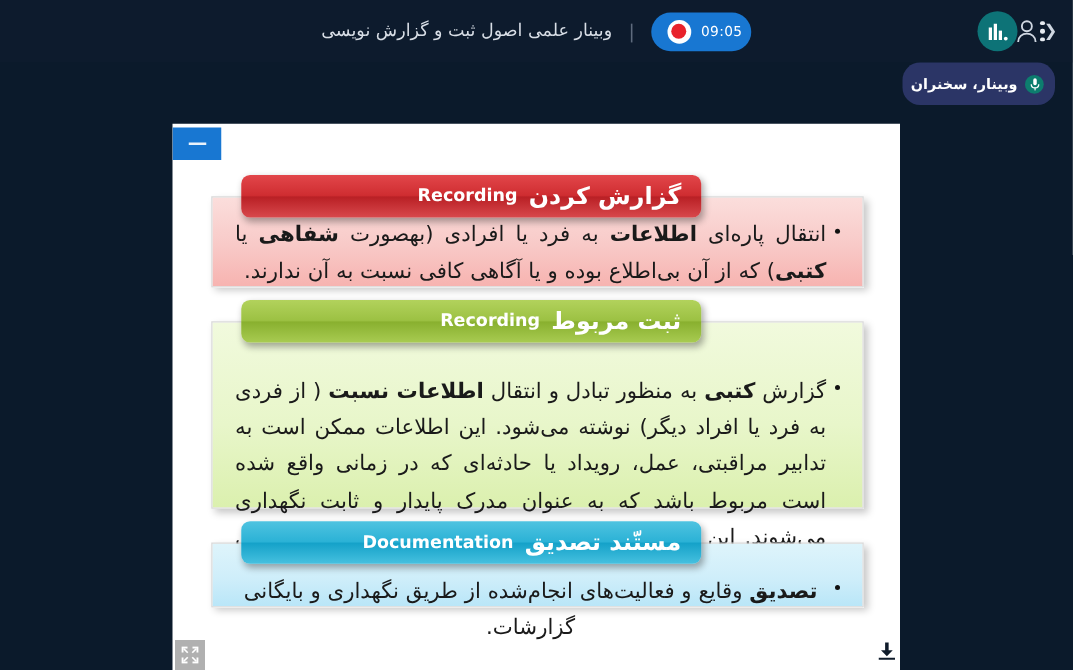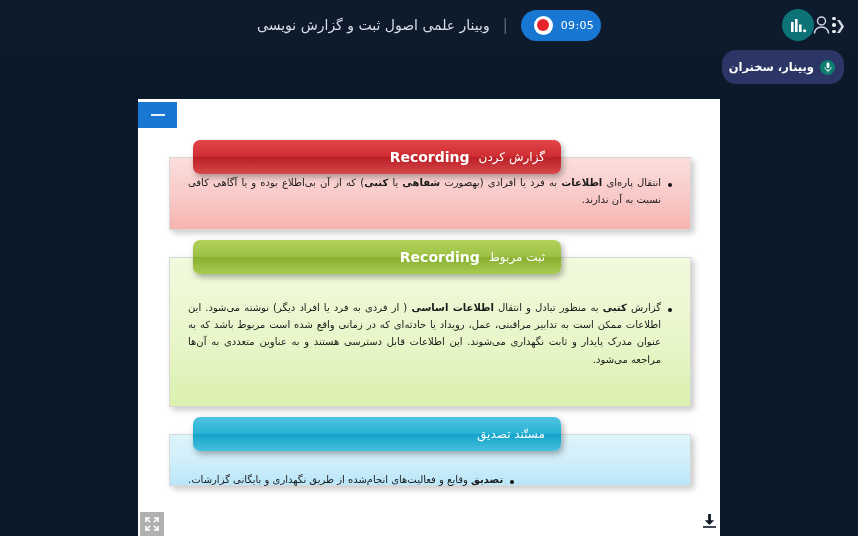--- a/index.html
+++ b/index.html
@@ -88,27 +88,27 @@
     padding:16px 18px 13px 18px;
   }
   .sec-head{
     position:absolute; z-index:3;
     height:34px; border-radius:7px;
     display:flex; align-items:center; justify-content:flex-start;
     padding:0 16px;
     box-shadow:2px 3px 6px rgba(0,0,0,.33);
     color:#ffffff;
   }
-  .sec-head .fa{ font-size:12px; font-weight:normal; }
+  .sec-head .fa{ font-size:19px; font-weight:bold; }
   .sec-head .en{ font-size:14px; font-weight:bold; margin-right:9px; font-family:"DejaVu Sans",sans-serif; direction:ltr; }
 
   .bullet-row{ display:flex; gap:7px; align-items:flex-start; direction:rtl; }
   .dot{ flex:0 0 auto; width:4px; height:4px; border-radius:50%; background:#111; margin-top:9px; }
   .btxt{
-    flex:1 1 auto; text-align:justify; font-size:10px; line-height:1.72; color:#1a1a1a;
+    flex:1 1 auto; text-align:justify; font-size:17px; line-height:1.72; color:#1a1a1a;
     font-family:"DejaVu Sans",sans-serif;
   }
   .btxt b{ font-weight:bold; }
 
   
   #sec-report .sec-head{ left:55px; top:0px; width:368px;
     background:linear-gradient(180deg,#e2464a 0%,#cf2d31 48%,#b92025 52%,#d8484c 100%); }
   #sec-report .sec-body{ top:17px; height:73px;
     background:linear-gradient(180deg,#fbdedc 0%,#f8c9c7 55%,#f7b3b0 100%); }
 
@@ -207,38 +207,39 @@
         <div class="sec-head">
           <span class="fa">گزارش کردن</span>
           <span class="en">Recording</span>
         </div>
       </div>
 
       <div class="section" id="sec-record" style="top:141px;height:177px;">
         <div class="sec-body">
           <div class="bullet-row" style="margin-top:25px;">
             <span class="dot"></span>
-            <span class="btxt">گزارش <b>کتبی</b> به منظور تبادل و انتقال <b>اطلاعات اساسی</b> ( از فردی به فرد یا افراد دیگر) نوشته می‌شود. این اطلاعات ممکن است به تدابیر مراقبتی، عمل، رویداد یا حادثه‌ای که در زمانی واقع شده است مربوط باشد که به عنوان مدرک پایدار و ثابت نگهداری می‌شوند. این اطلاعات قابل دسترسی هستند و به عناوین متعددی به آن‌ها مراجعه می‌شود.</span>
+            <span class="btxt">گزارش <b>کتبی</b> به منظور تبادل و انتقال <b>اطلاعات نسبت</b> ( از فردی به فرد یا افراد دیگر) نوشته می‌شود. این اطلاعات ممکن است به تدابیر مراقبتی، عمل، رویداد یا حادثه‌ای که در زمانی واقع شده است مربوط باشد که به عنوان مدرک پایدار و ثابت نگهداری می‌شوند. این اطلاعات قابل دسترسی هستند و به عناوین متعددی به آن‌ها مراجعه می‌شود.</span>
           </div>
         </div>
         <div class="sec-head">
           <span class="fa">ثبت مربوط</span>
           <span class="en">Recording</span>
         </div>
       </div>
 
       <div class="section" id="sec-doc" style="top:318px;height:80px;">
         <div class="sec-body">
-          <div class="bullet-row" style="margin-top:20px;justify-content:flex-end;">
+          <div class="bullet-row" style="margin-top:8px;justify-content:flex-end;">
             <span class="dot"></span>
             <span class="btxt" style="text-align:center;flex:0 1 auto;"><b>تصدیق</b> وقایع و فعالیت‌های انجام‌شده از طریق نگهداری و بایگانی گزارشات.</span>
           </div>
         </div>
         <div class="sec-head">
           <span class="fa">مستّند تصدیق</span>
+          <span class="en">Documentation</span>
         </div>
       </div>
 
     </div>
   </div>
 
   <div class="fs-btn">
     <svg width="14" height="14" viewBox="0 0 14 14">
       <path d="M1 5V1h4" fill="none" stroke="#ffffff" stroke-width="1.6"></path>
       <path d="M13 5V1H9" fill="none" stroke="#ffffff" stroke-width="1.6"></path>

